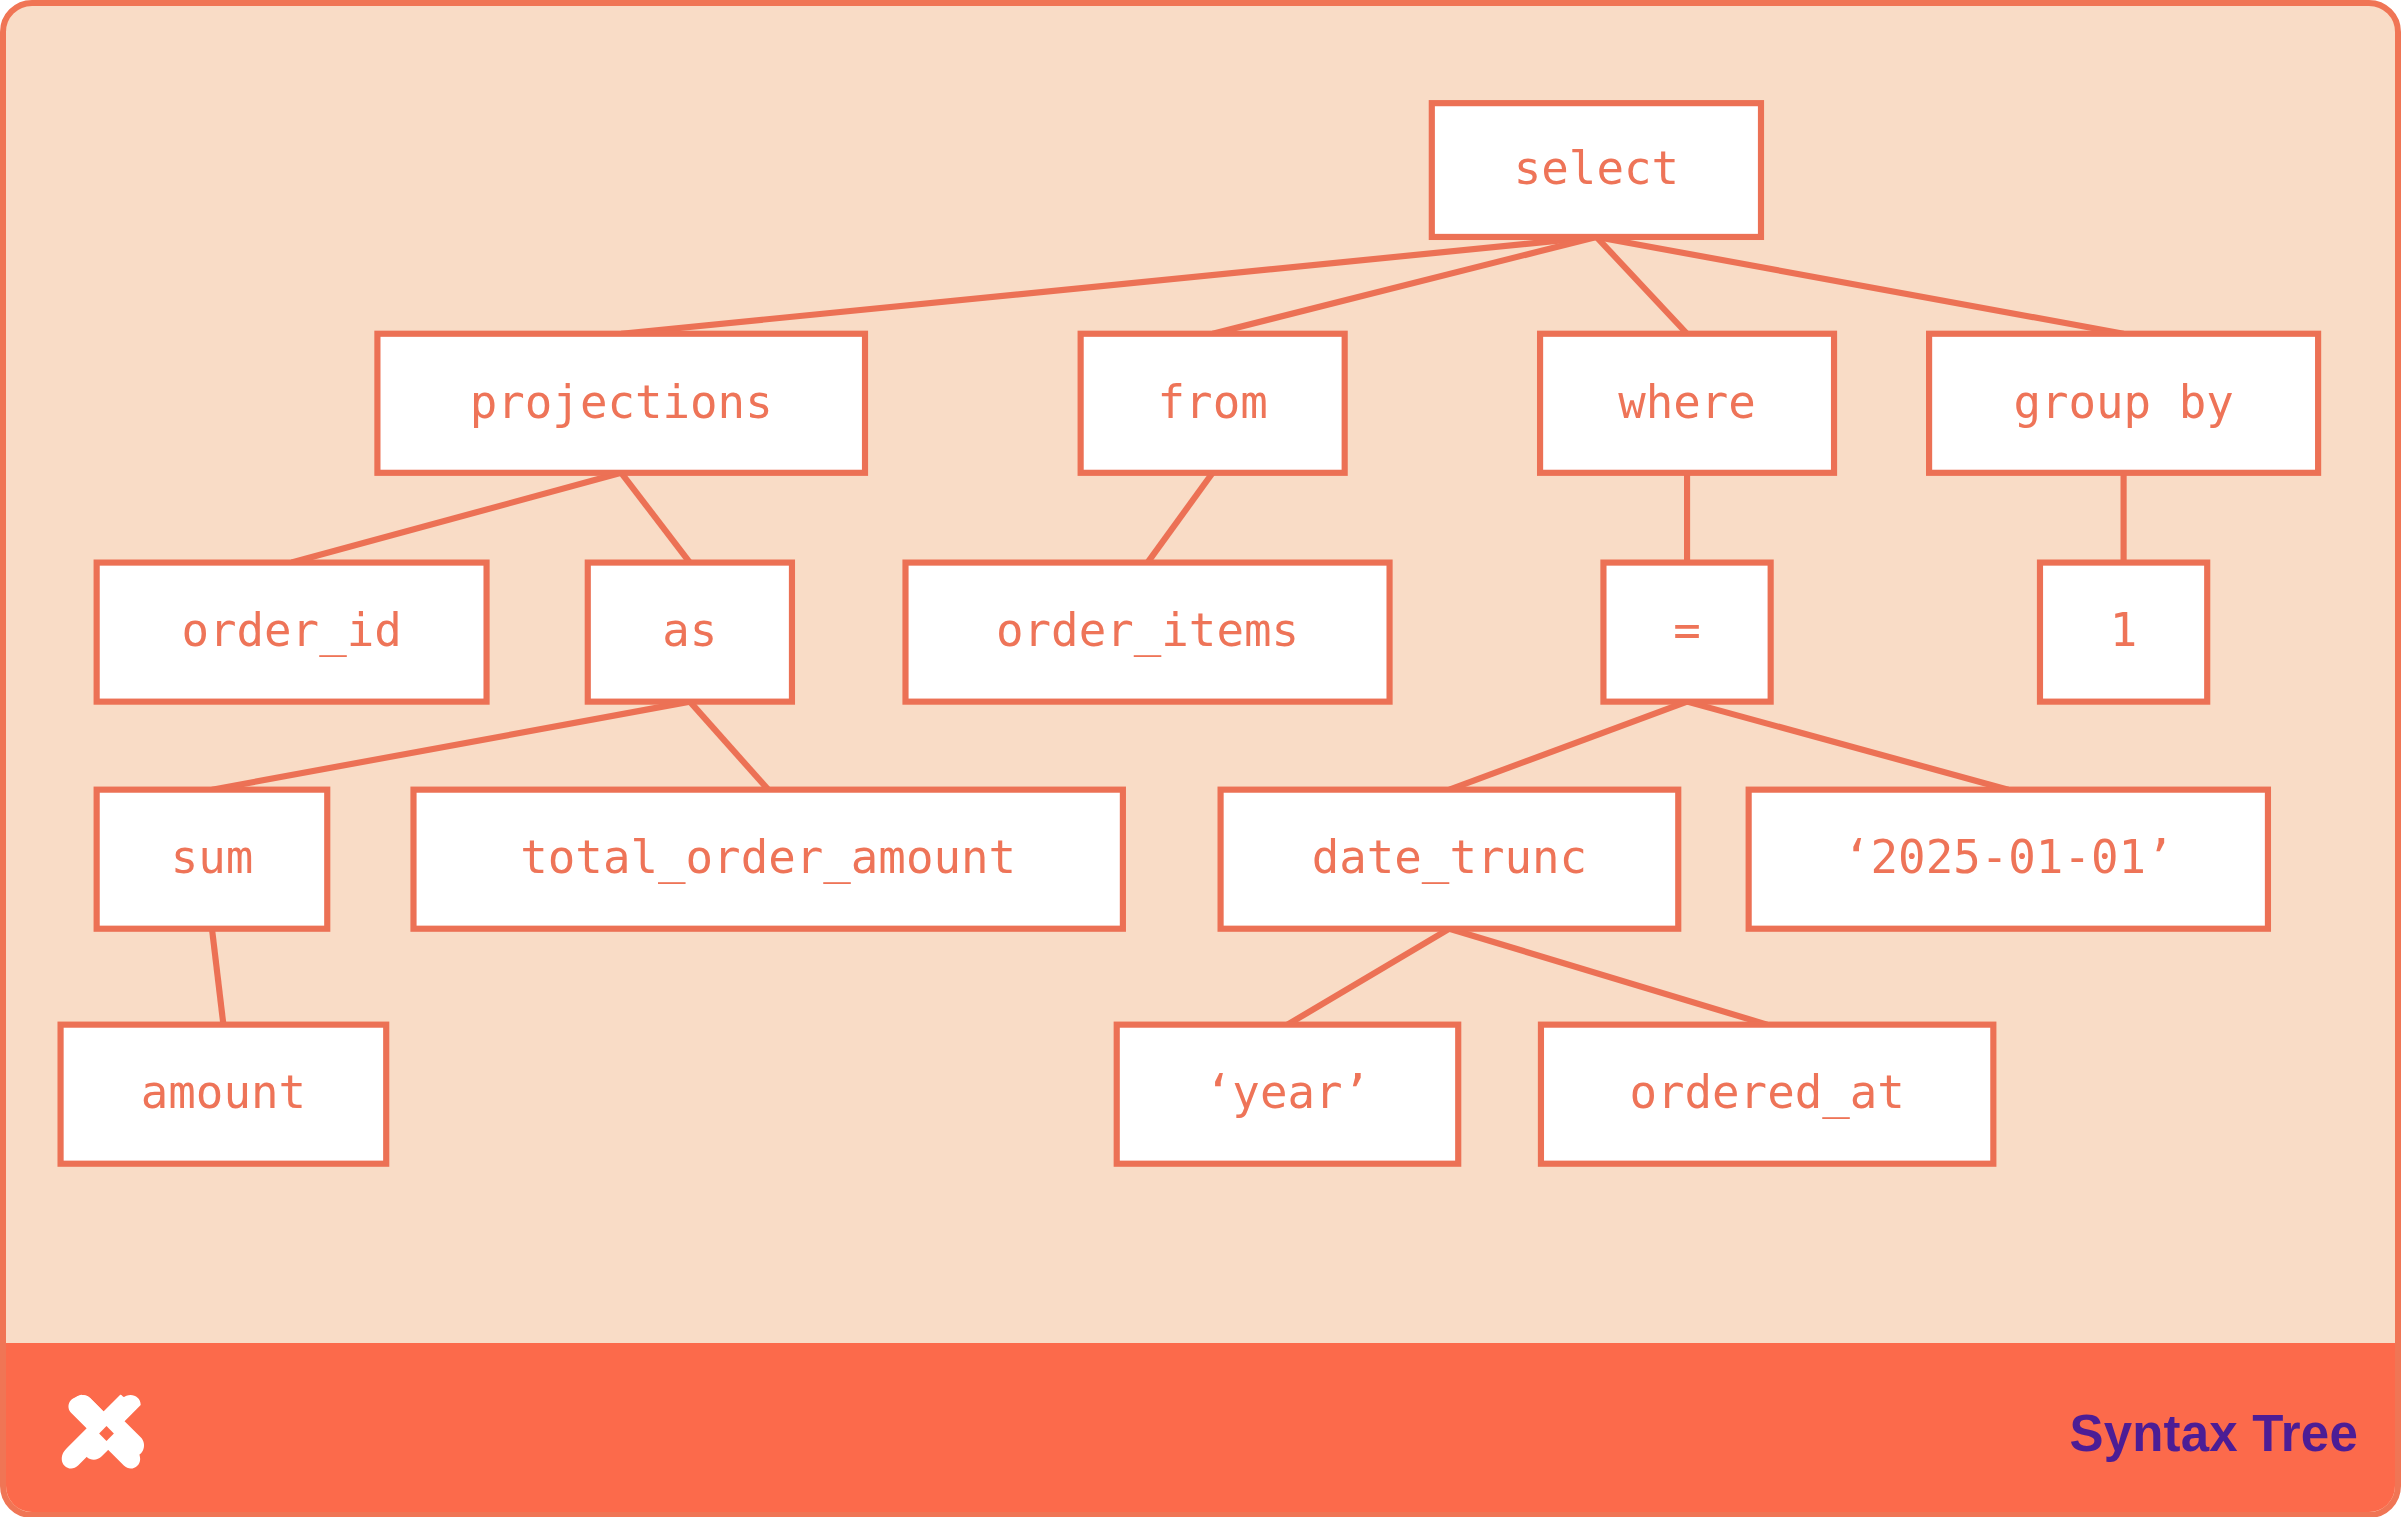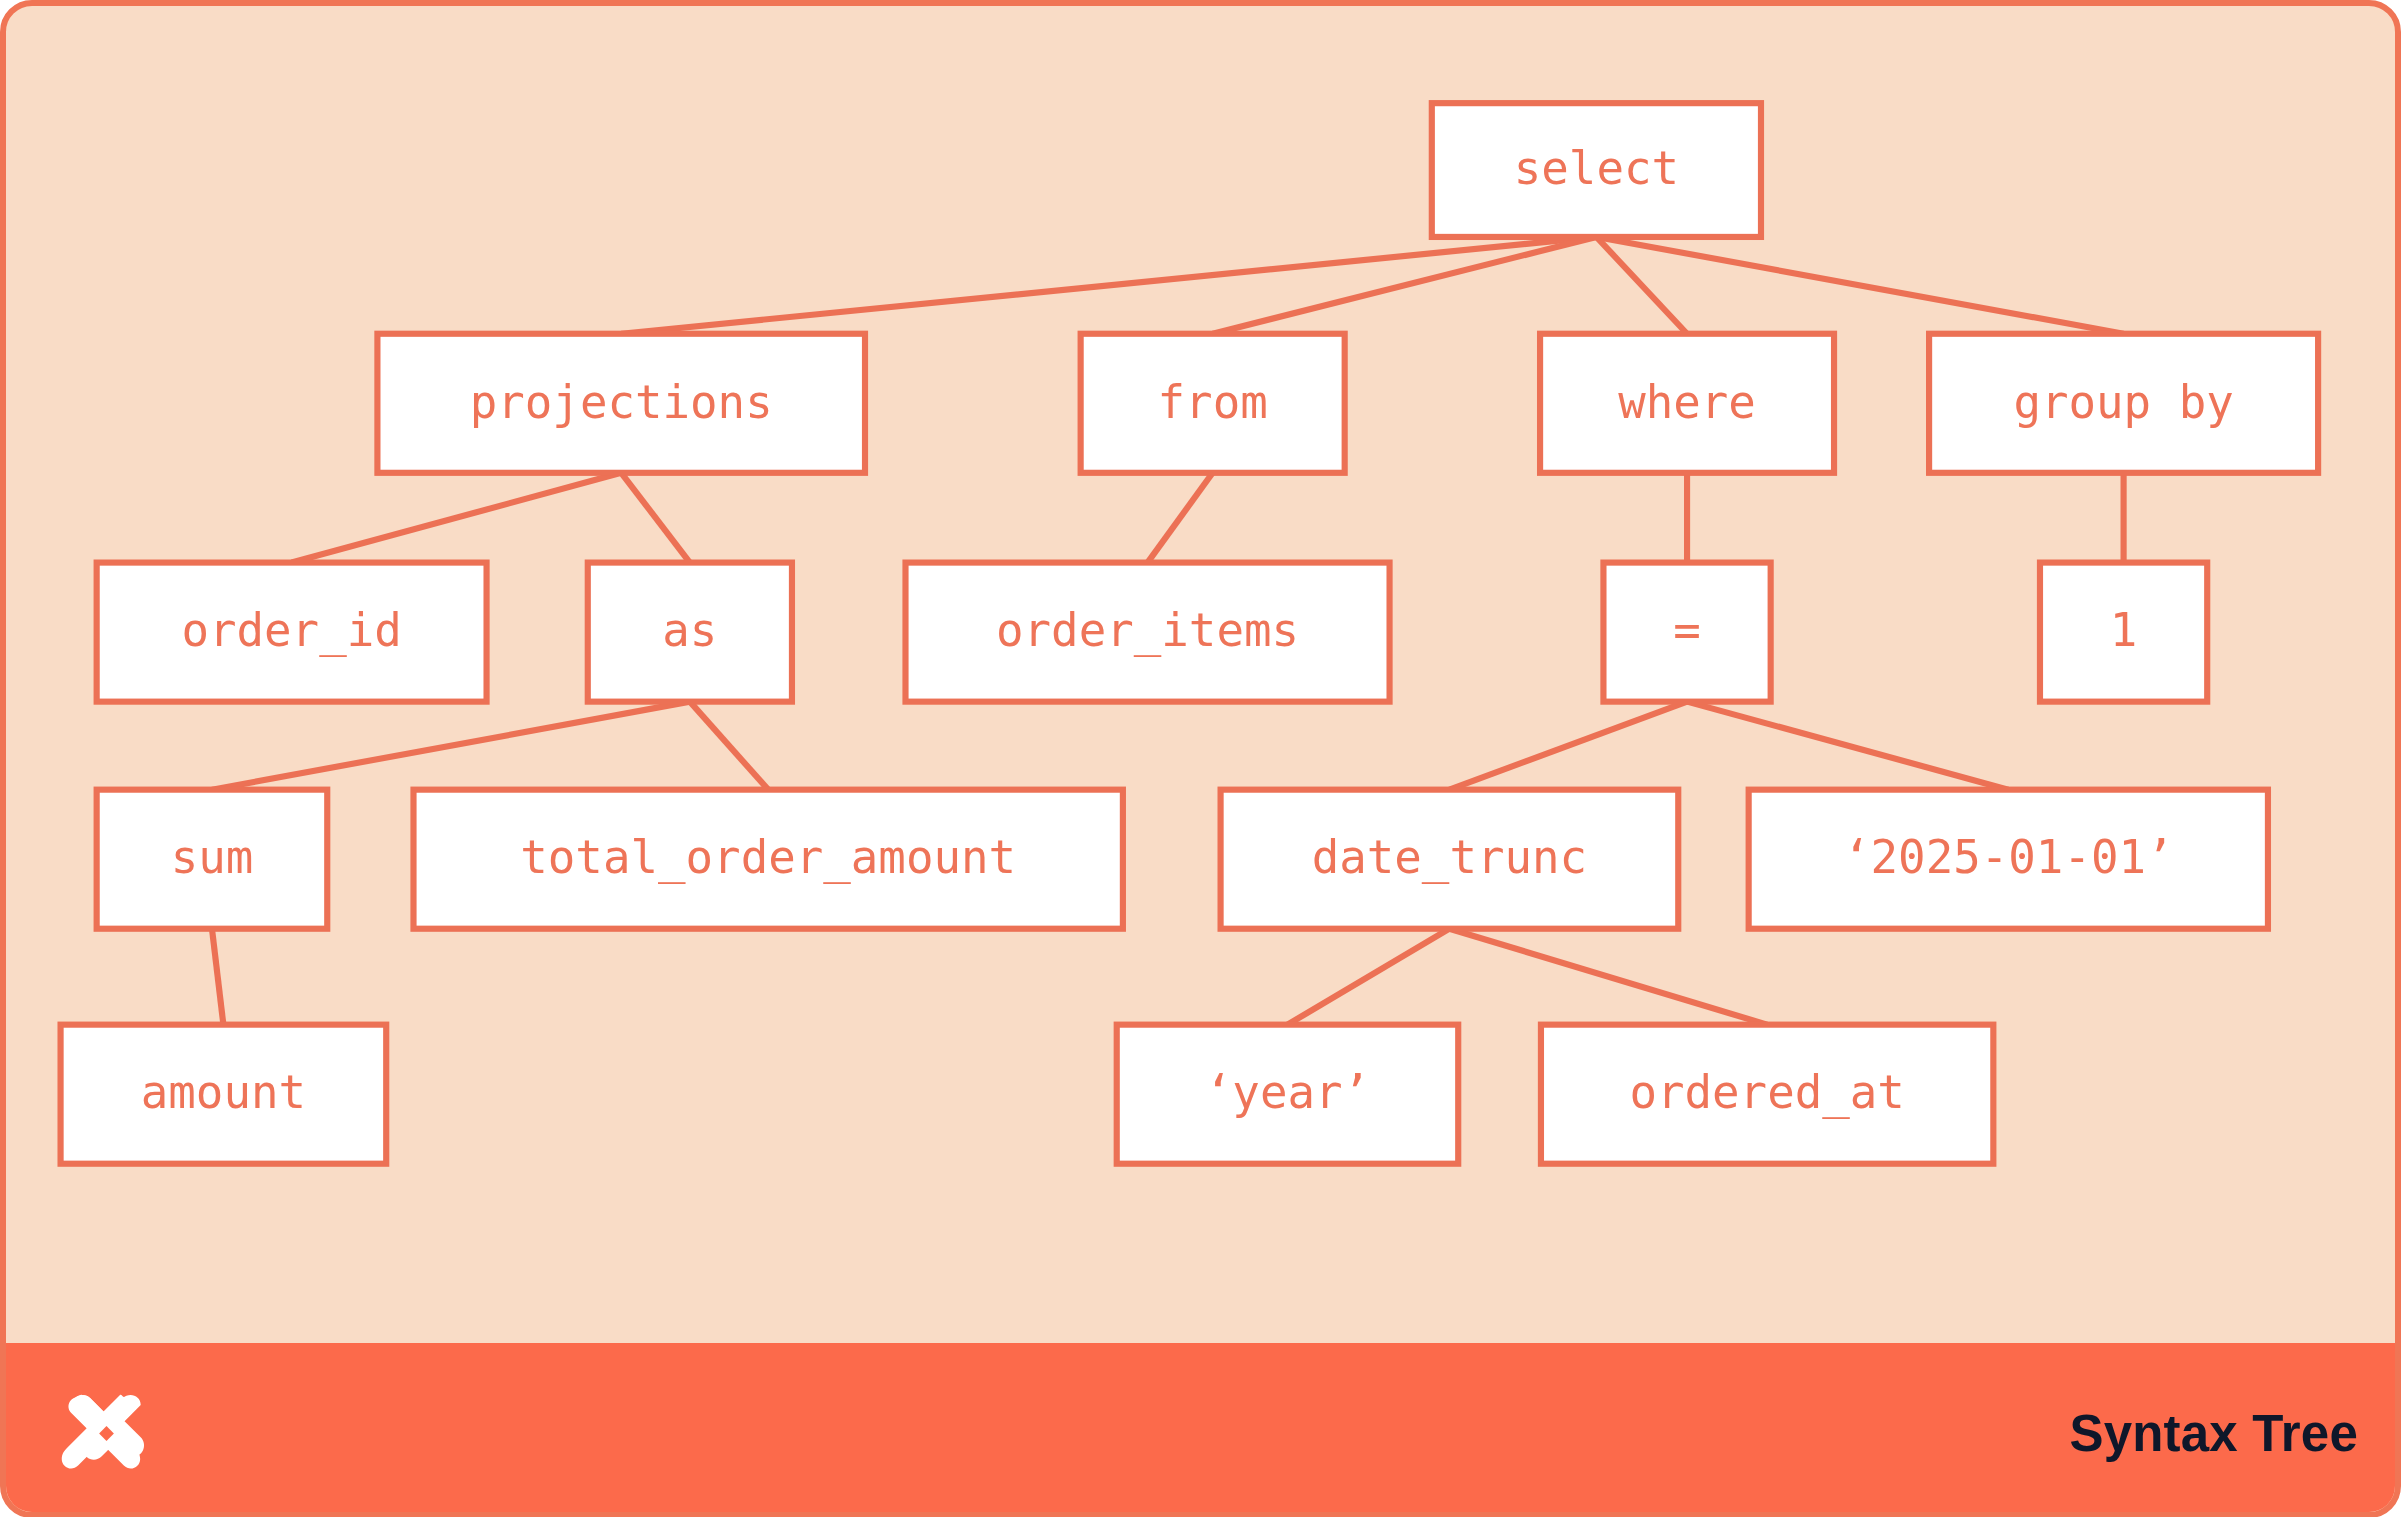--- a/index.html
+++ b/index.html
@@ -58,21 +58,21 @@
     border-bottom-left-radius: 28px;
     border-bottom-right-radius: 28px;
   }
   #brand-logo {
     width: 95px;
     height: 95px;
     flex: 0 0 auto;
     display: block;
   }
   #footer-title {
-    color: #0f172a;
+    color: #4c1d95;
     font-family: "Liberation Sans", sans-serif;
     font-size: 51px;
     font-weight: bold;
     letter-spacing: 0.2px;
     line-height: 1;
     white-space: nowrap;
   }
   
   .node-rect {
     fill: #FFFFFF;

